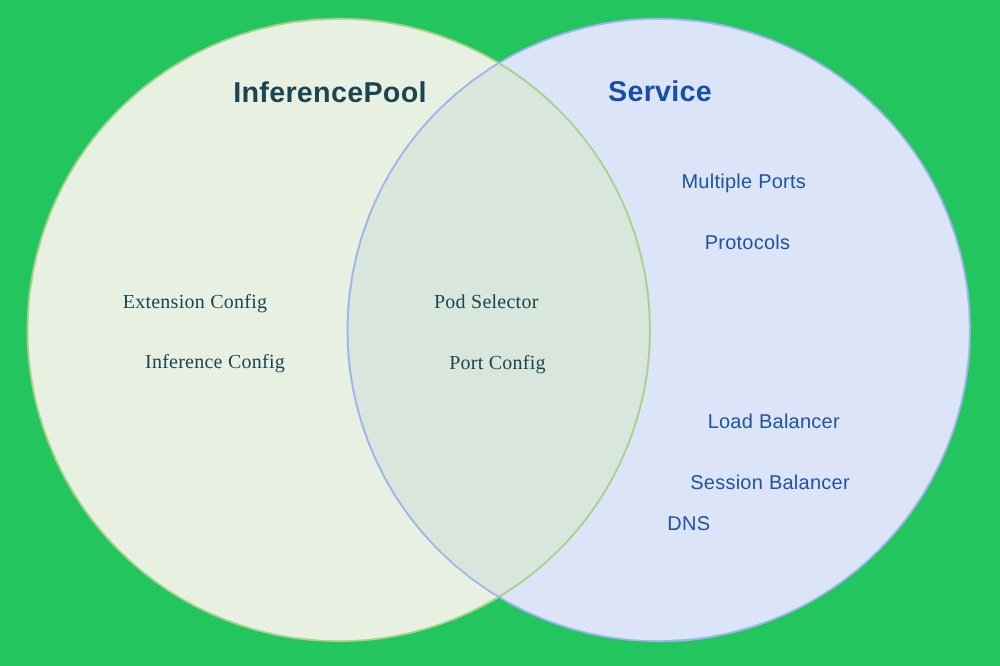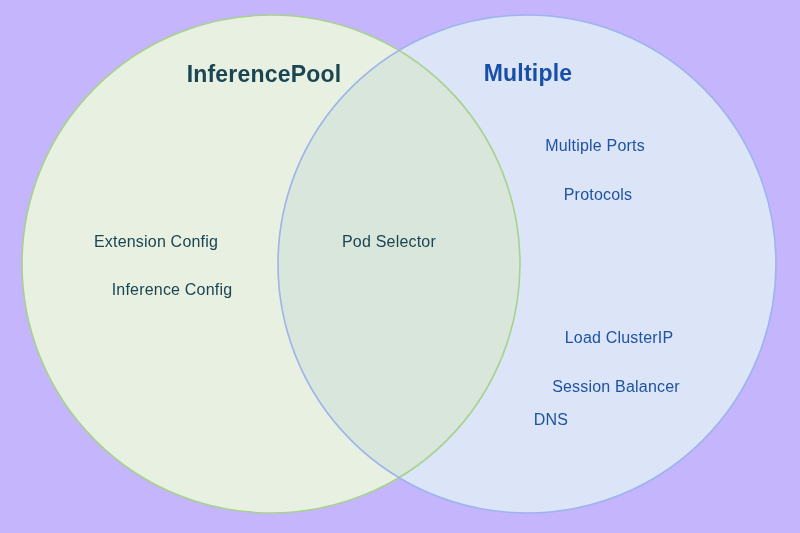--- a/index.html
+++ b/index.html
@@ -1,67 +1,68 @@
 <!DOCTYPE html>
 <html><head>
 <meta charset="utf-8">
 <style>
   html, body { margin: 0; padding: 0; background: #ffffff; }
   .canvas {
     position: relative;
     width: 800px;
     height: 533px;
-    background: #c4b5fd;
+    background: #22c55e;
     overflow: hidden;
     font-family: "Liberation Sans", sans-serif;
   }
   .venn-svg {
     position: absolute;
     top: 0; left: 0;
   }
   .label {
     position: absolute;
     transform: translate(-50%, -50%);
     white-space: nowrap;
     letter-spacing: 0.2px;
   }
   .title {
     font-size: 23px;
     font-weight: bold;
   }
   .title-left { color: #1b4552; }
   .title-right { color: #174ea6; }
   .item { font-size: 16px; }
-  .item-teal { color: #1b4552; }
+  .item-teal { color: #1b4552; font-family: Liberation Serif, serif; }
   .item-blue { color: #1f52a3; }
 </style>
 </head>
 <body>
 
 <div class="canvas">
 
   <svg class="venn-svg" width="800" height="533" viewBox="0 0 800 533">
 
     <circle cx="271" cy="264" r="249" stroke="none" fill="#e7f0e1"></circle>
 
     <circle cx="527" cy="264" r="249" stroke="none" fill="#dbe5f7"></circle>
 
     <path d="M 399 50.4 A 249 249 0 0 1 399 477.6 A 249 249 0 0 1 399 50.4 Z" stroke="none" fill="#d9e6db"></path>
 
     <circle cx="271" cy="264" r="249" fill="none" stroke-width="1.6" stroke="#a9d18e"></circle>
     <circle cx="527" cy="264" r="249" fill="none" stroke-width="1.6" stroke="#9db4ec"></circle>
   </svg>
 
   <div class="label title title-left" style="left:264px; top:74px;">InferencePool</div>
-  <div class="label title title-right" style="left:528px; top:73px;">Multiple</div>
+  <div class="label title title-right" style="left:528px; top:73px;">Service</div>
 
   <div class="label item item-teal" style="left:156px; top:242px;">Extension Config</div>
   <div class="label item item-teal" style="left:172px; top:290px;">Inference Config</div>
 
   <div class="label item item-teal" style="left:389px; top:242px;">Pod Selector</div>
+  <div class="label item item-teal" style="left:398px; top:291px;">Port Config</div>
 
   <div class="label item item-blue" style="left:595px; top:146px;">Multiple Ports</div>
   <div class="label item item-blue" style="left:598px; top:195px;text-align:center;">Protocols</div>
-  <div class="label item item-blue" style="left:619px; top:338px;">Load ClusterIP</div>
+  <div class="label item item-blue" style="left:619px; top:338px;">Load Balancer</div>
   <div class="label item item-blue" style="left:616px; top:387px;">Session Balancer</div>
   <div class="label item item-blue" style="left:551px; top:420px;">DNS</div>
 
 </div>
 
 </body></html>

